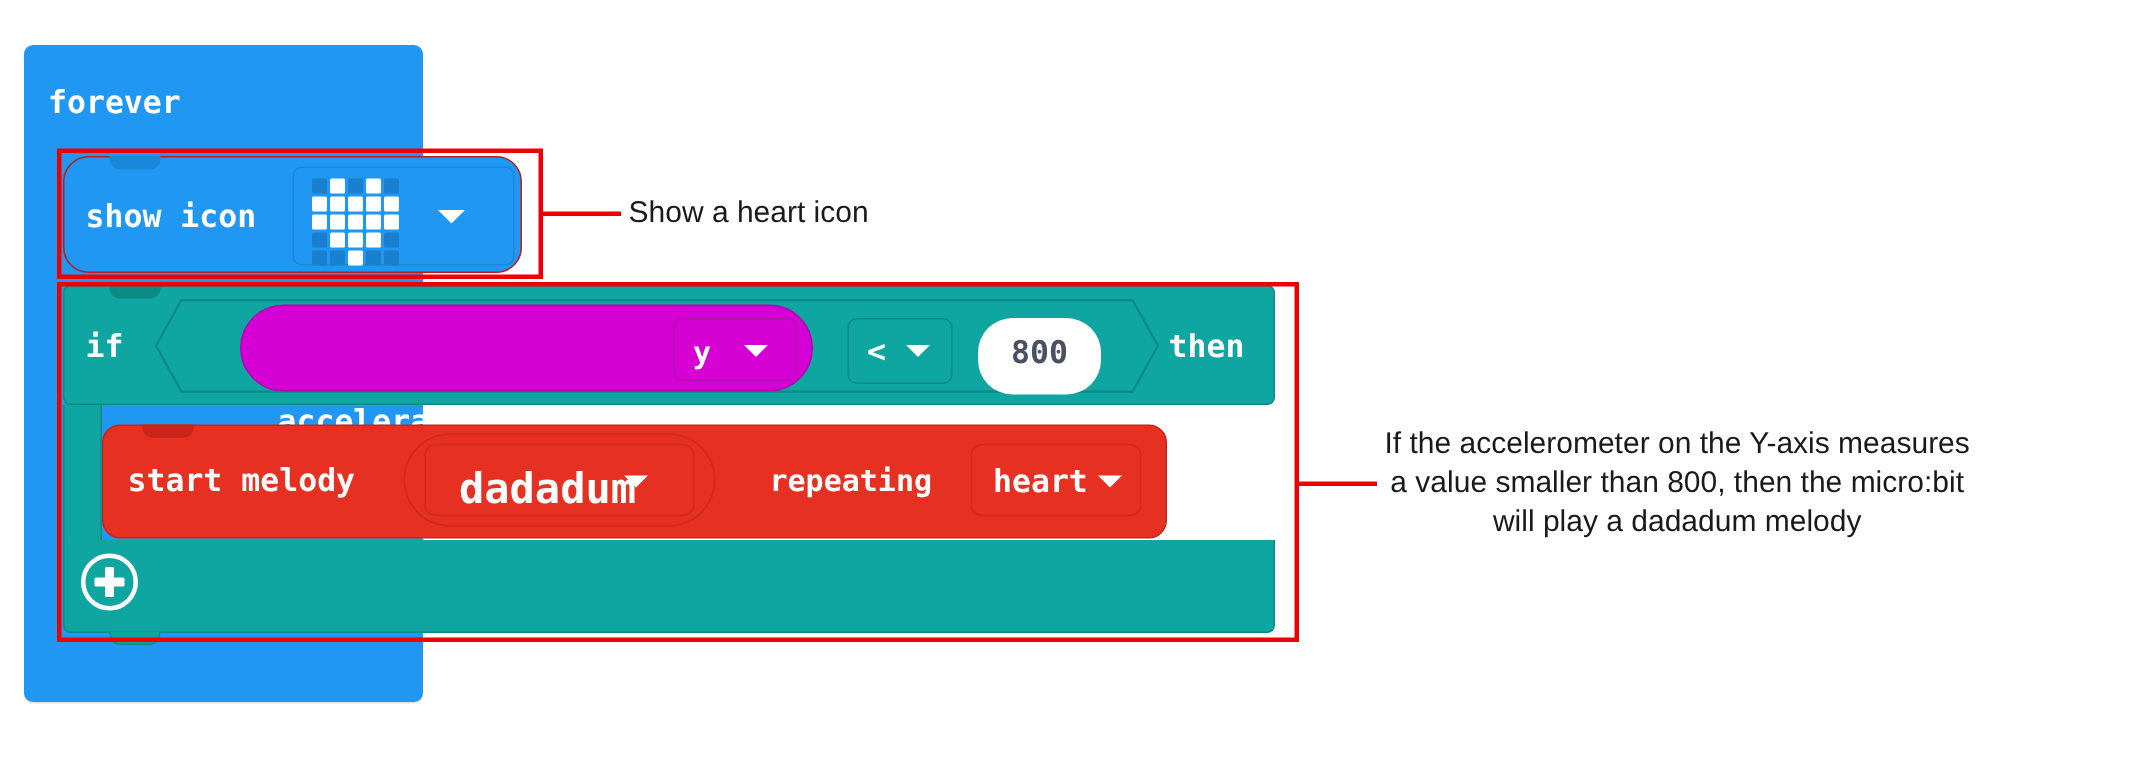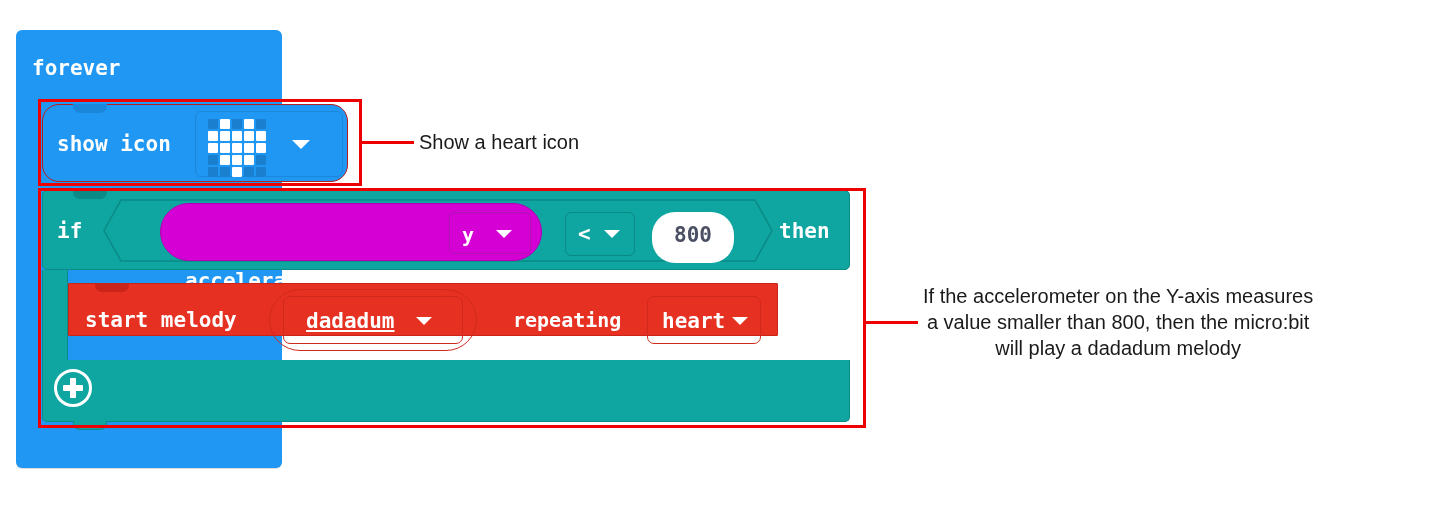--- a/index.html
+++ b/index.html
@@ -312,24 +312,24 @@
   }
   #plus-button .pv { left: 13px; top: 6px;  width: 6px; height: 20px; }
   #plus-button .ph { left: 6px;  top: 13px; width: 20px; height: 6px; }
 
   
   #melody-block {
     position: absolute;
     left: 68px;
     top: 283px;
     width: 710px;
-    height: 53px;
+    height: 76px;
     background: #e63022;
     border: 1px solid #cb2418;
-    border-radius: 1px;
+    border-radius: 12px;
     box-sizing: border-box;
   }
   #melody-notch {
     position: absolute;
     left: 26px;
     top: -1px;
     width: 34px;
     height: 9px;
     background: #cb2418;
     border-radius: 0 0 7px 7px;
@@ -357,22 +357,21 @@
     width: 180px;
     height: 48px;
     border: 1px solid #cf2a1d;
     border-radius: 7px;
     box-sizing: border-box;
   }
   #melody-value {
     position: absolute;
     left: 22px;
     top: 12px;
-    font-size: 21px;
-    text-decoration: underline;
+    font-size: 28px;
   }
   #melody-caret {
     position: absolute;
     left: 132px;
     top: 20px;
     border-left: 8px solid transparent;
     border-right: 8px solid transparent;
     border-top: 8px solid #ffffff;
   }
   #repeating-label {

